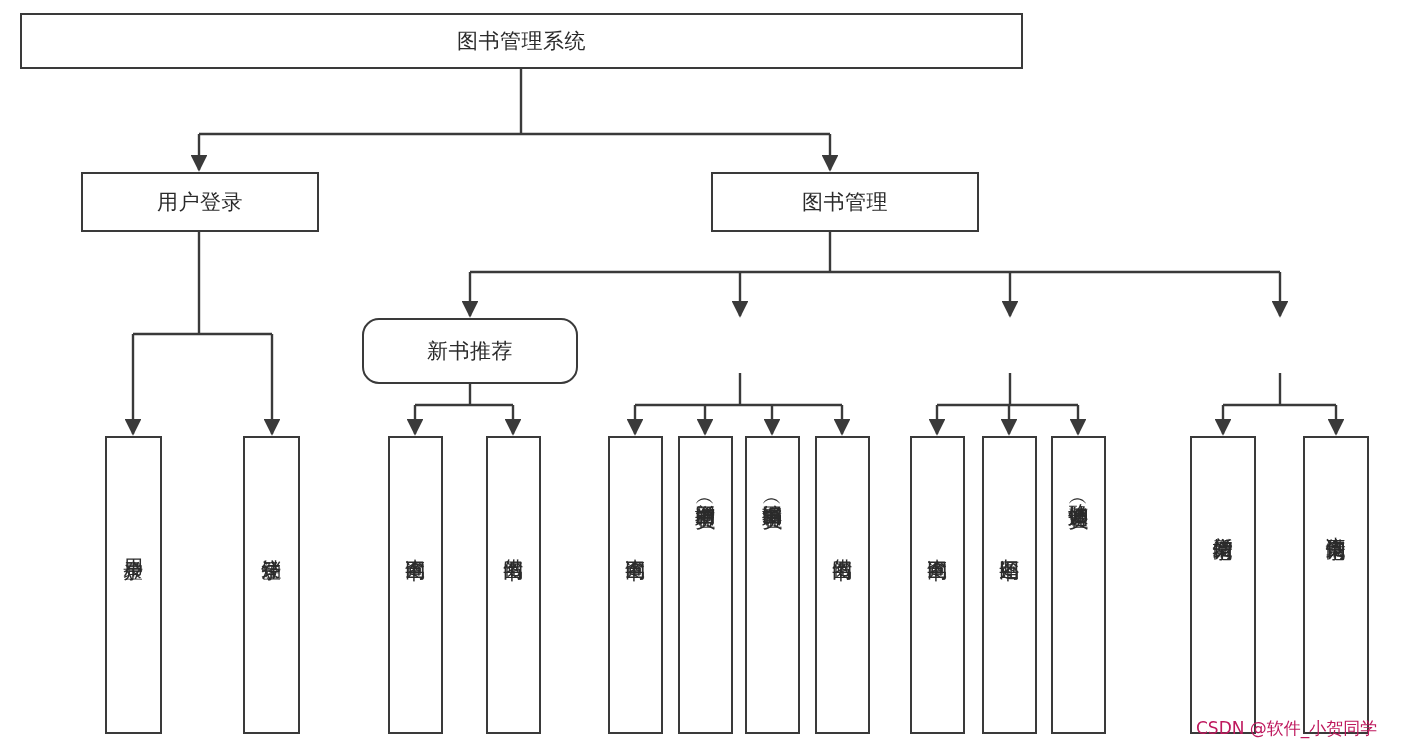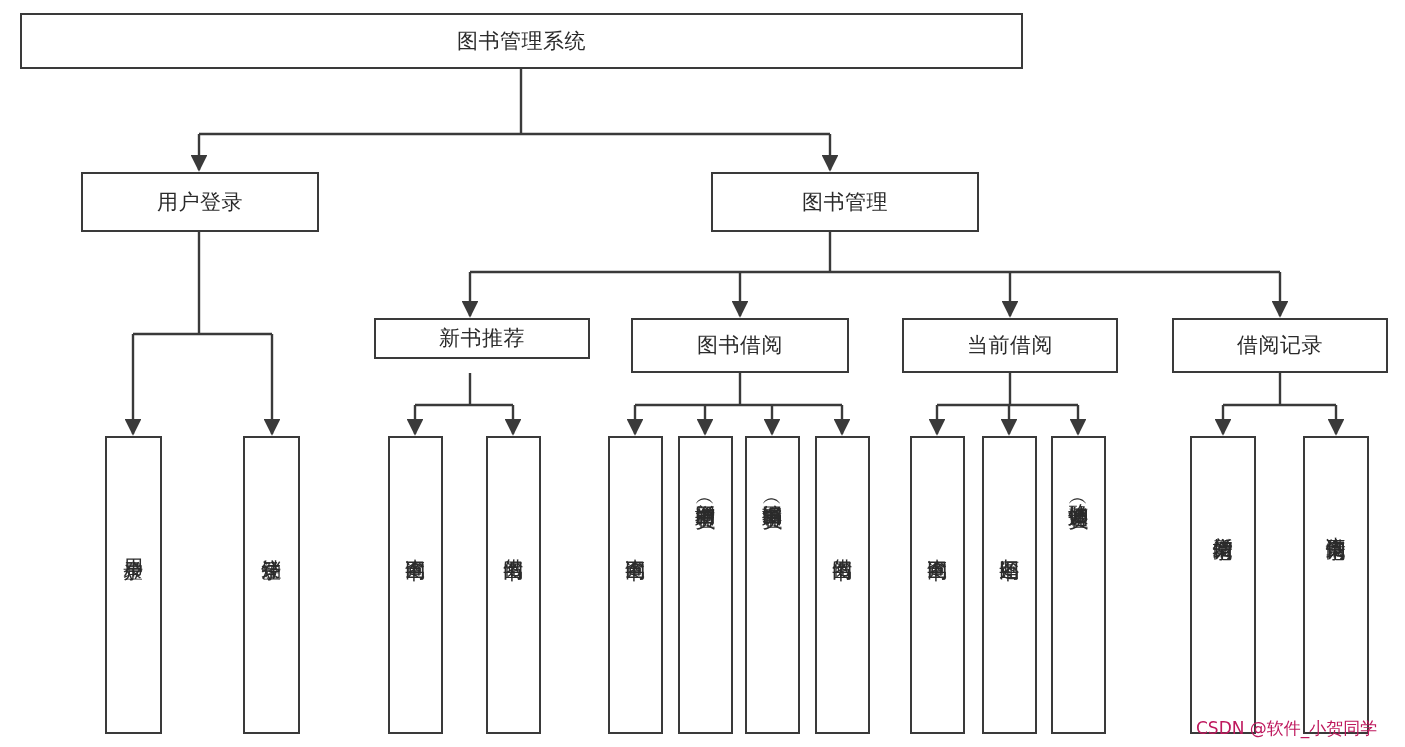--- a/index.html
+++ b/index.html
@@ -121,31 +121,22 @@
     <span class="node-label">图书管理系统</span>
   </div>
 
   <div class="node" id="node-l1-0" style="left: 81px; top: 172px; width: 238px; height: 60px;">
     <span class="node-label">用户登录</span>
   </div>
   <div class="node" id="node-l1-1" style="left: 711px; top: 172px; width: 268px; height: 60px;">
     <span class="node-label">图书管理</span>
   </div>
 
-  <div class="node" id="node-l2-0" style="left: 374px; top: 318px; width: 216px; height: 41px;">
+  <div class="node" id="node-l2-0" style="left: 362px; top: 318px; width: 216px; height: 66px; border-radius: 17px;">
     <span class="node-label">新书推荐</span>
-  </div>
-  <div class="node" id="node-l2-1" style="left: 631px; top: 318px; width: 218px; height: 55px;">
-    <span class="node-label">图书借阅</span>
-  </div>
-  <div class="node" id="node-l2-2" style="left: 902px; top: 318px; width: 216px; height: 55px;">
-    <span class="node-label">当前借阅</span>
-  </div>
-  <div class="node" id="node-l2-3" style="left: 1172px; top: 318px; width: 216px; height: 55px;">
-    <span class="node-label">借阅记录</span>
   </div>
 
   <div class="node leaf" id="node-leaf-0" style="left: 105px; top: 436px; width: 57px; height: 298px; padding-top: 105px;">
     <span class="node-label">用户登录</span>
   </div>
   <div class="node leaf" id="node-leaf-1" style="left: 243px; top: 436px; width: 57px; height: 298px; padding-top: 105px;">
     <span class="node-label">注销登录</span>
   </div>
   <div class="node leaf" id="node-leaf-2" style="left: 388px; top: 436px; width: 55px; height: 298px; padding-top: 105px;">
     <span class="node-label">查询图书</span>

